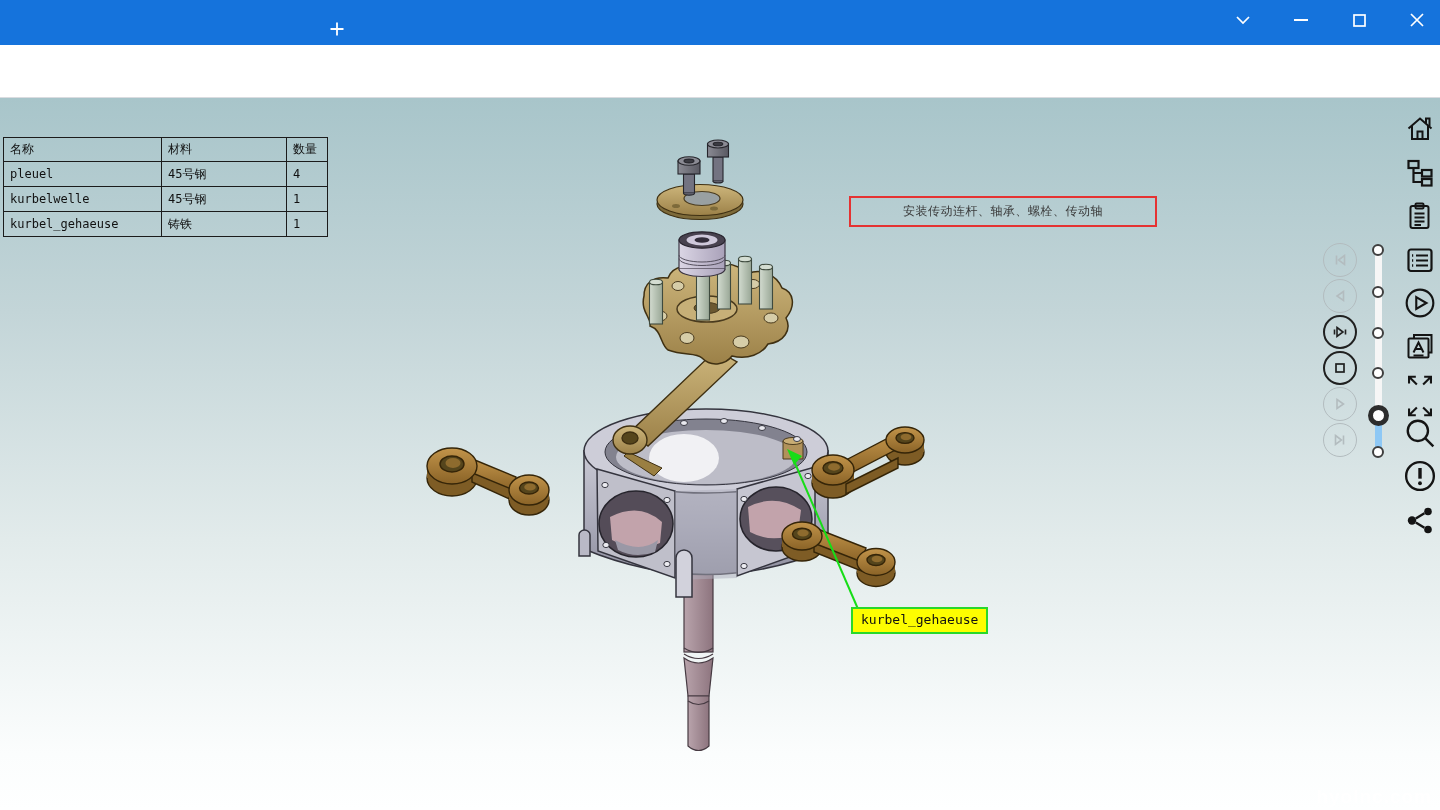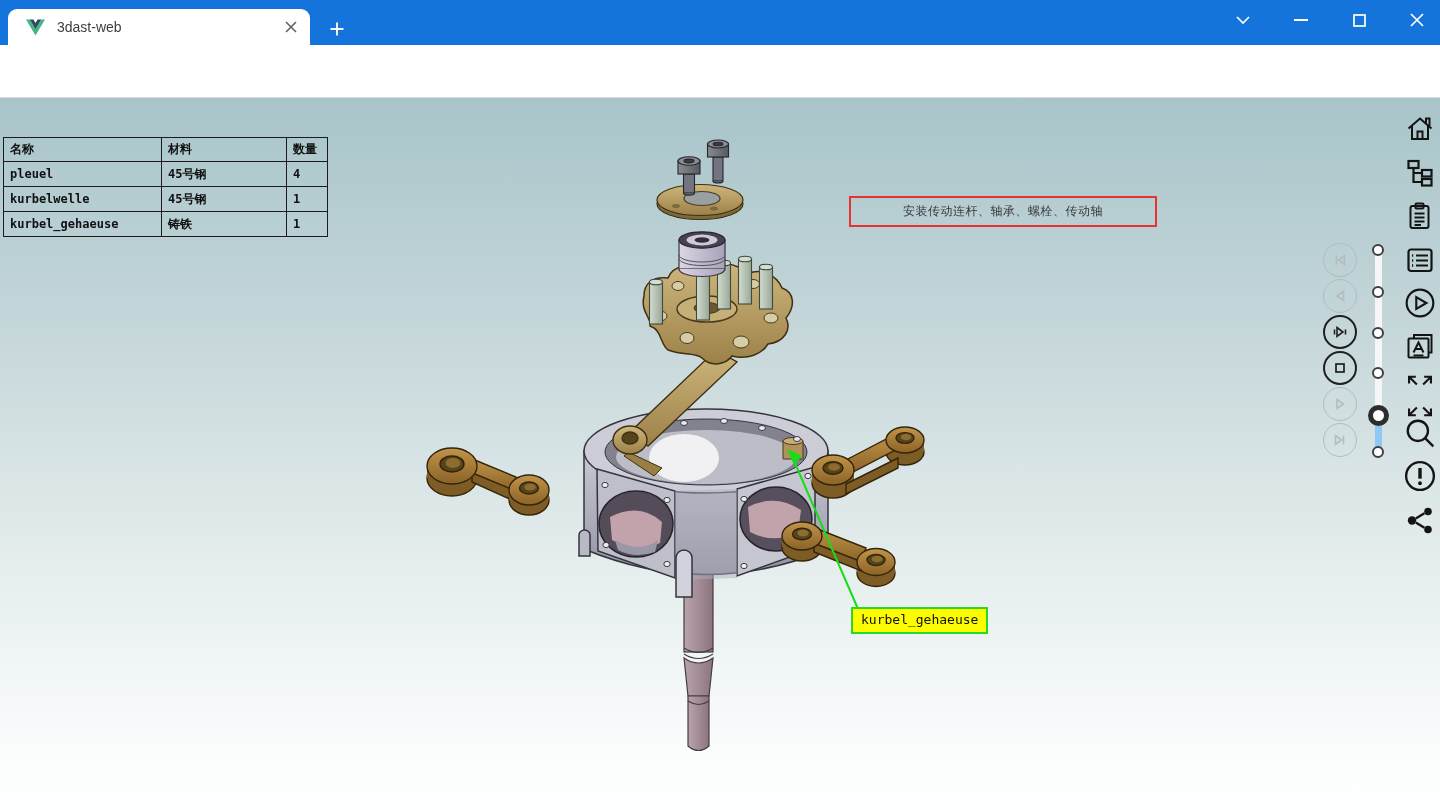--- a/index.html
+++ b/index.html
@@ -29,21 +29,21 @@
   .avatar { border-radius:50%; background:#e3e6ea; }
 
   
   .viewer { position:absolute; left:0; top:98px; width:1440px; height:712px;
             background:linear-gradient(180deg,#a8c5ca 0%,#c3d5d8 30%,#e2ebeb 62%,#fbfdfd 92%,#feffff 100%); }
   .scene { position:absolute; left:0; top:0; }
 
   
   table.bom { position:absolute; left:3px; top:39px; border-collapse:collapse; table-layout:fixed;
               font-family:"DejaVu Sans Mono", monospace; font-size:12px; color:#111; }
-  table.bom th, table.bom td { border:1.6px solid #1b1b1b; font-weight:bold; text-align:left;
+  table.bom th, table.bom td { border:1.6px solid #1b1b1b; font-weight:normal; text-align:left;
                                padding:3px 6px; height:25px; white-space:nowrap; }
   table.bom th { height:22px; }
   .col-name { width:158px; } .col-mat { width:125px; } .col-qty { width:41px; }
 
   .step-annotation { position:absolute; left:849px; top:98px; width:308px; height:31px;
         border:2px solid #e53232; color:#3a3a3a; font-size:12px; letter-spacing:.5px;
         text-align:center; line-height:26px; white-space:nowrap; }
   .part-label { position:absolute; left:851px; top:509px; height:27px; background:#fdfd00;
         border:2px solid #2ad82a; font-family:"DejaVu Sans Mono", monospace; font-size:13px;
         color:#111; line-height:22px; padding:0 8px; white-space:nowrap; }
@@ -63,34 +63,20 @@
   .sl-track { position:absolute; left:1375px; top:151px; width:7px; height:208px; background:#f6f6f6; border-radius:4px; }
   .sl-fill  { position:absolute; left:1375px; top:317px; width:7px; height:37px; background:#8ec8f5; border-radius:0 0 4px 4px; }
   .sl-tick  { position:absolute; width:12px; height:12px; border-radius:50%; background:#fff; border:2px solid #3f3f3f; left:1372px; }
   .sl-thumb { position:absolute; left:1368px; top:307px; width:21px; height:21px; border-radius:50%;
               background:#fff; border:5.5px solid #2d2d2d; }
 </style>
 </head>
 <body>
 
 <div class="tabbar">
-  <div class="tab">
-    <span style="display:flex;">
-      <svg width="19" height="17" viewBox="0 0 26 22">
-          <path d="M0,0 H5.2 L13,13.4 L20.8,0 H26 L13,22 Z" fill="#41b883"></path>
-          <path d="M5.2,0 H10.1 L13,5 L15.9,0 H20.8 L13,13.4 Z" fill="#35495e"></path>
-        </svg>
-    </span>
-    <span class="tab-title">3dast-web</span>
-    <span class="tab-close">
-      <svg width="12" height="12" viewBox="0 0 12 12">
-          <path d="M1,1 L11,11 M11,1 L1,11" stroke="#5f6368" stroke-width="1.6"></path>
-        </svg>
-    </span>
-  </div>
   <div class="newtab-btn">
     <svg width="16" height="16" viewBox="0 0 16 16">
         <path d="M8,1.5 V14.5 M1.5,8 H14.5" stroke="#ffffff" stroke-width="1.8"></path>
       </svg>
   </div>
   <div class="win-btn" style="left:1220px;">
     <svg width="16" height="12" viewBox="0 0 16 12">
         <path d="M2,3 L8,9 L14,3" stroke="#fff" stroke-width="1.7" fill="none"></path>
       </svg>
   </div>

